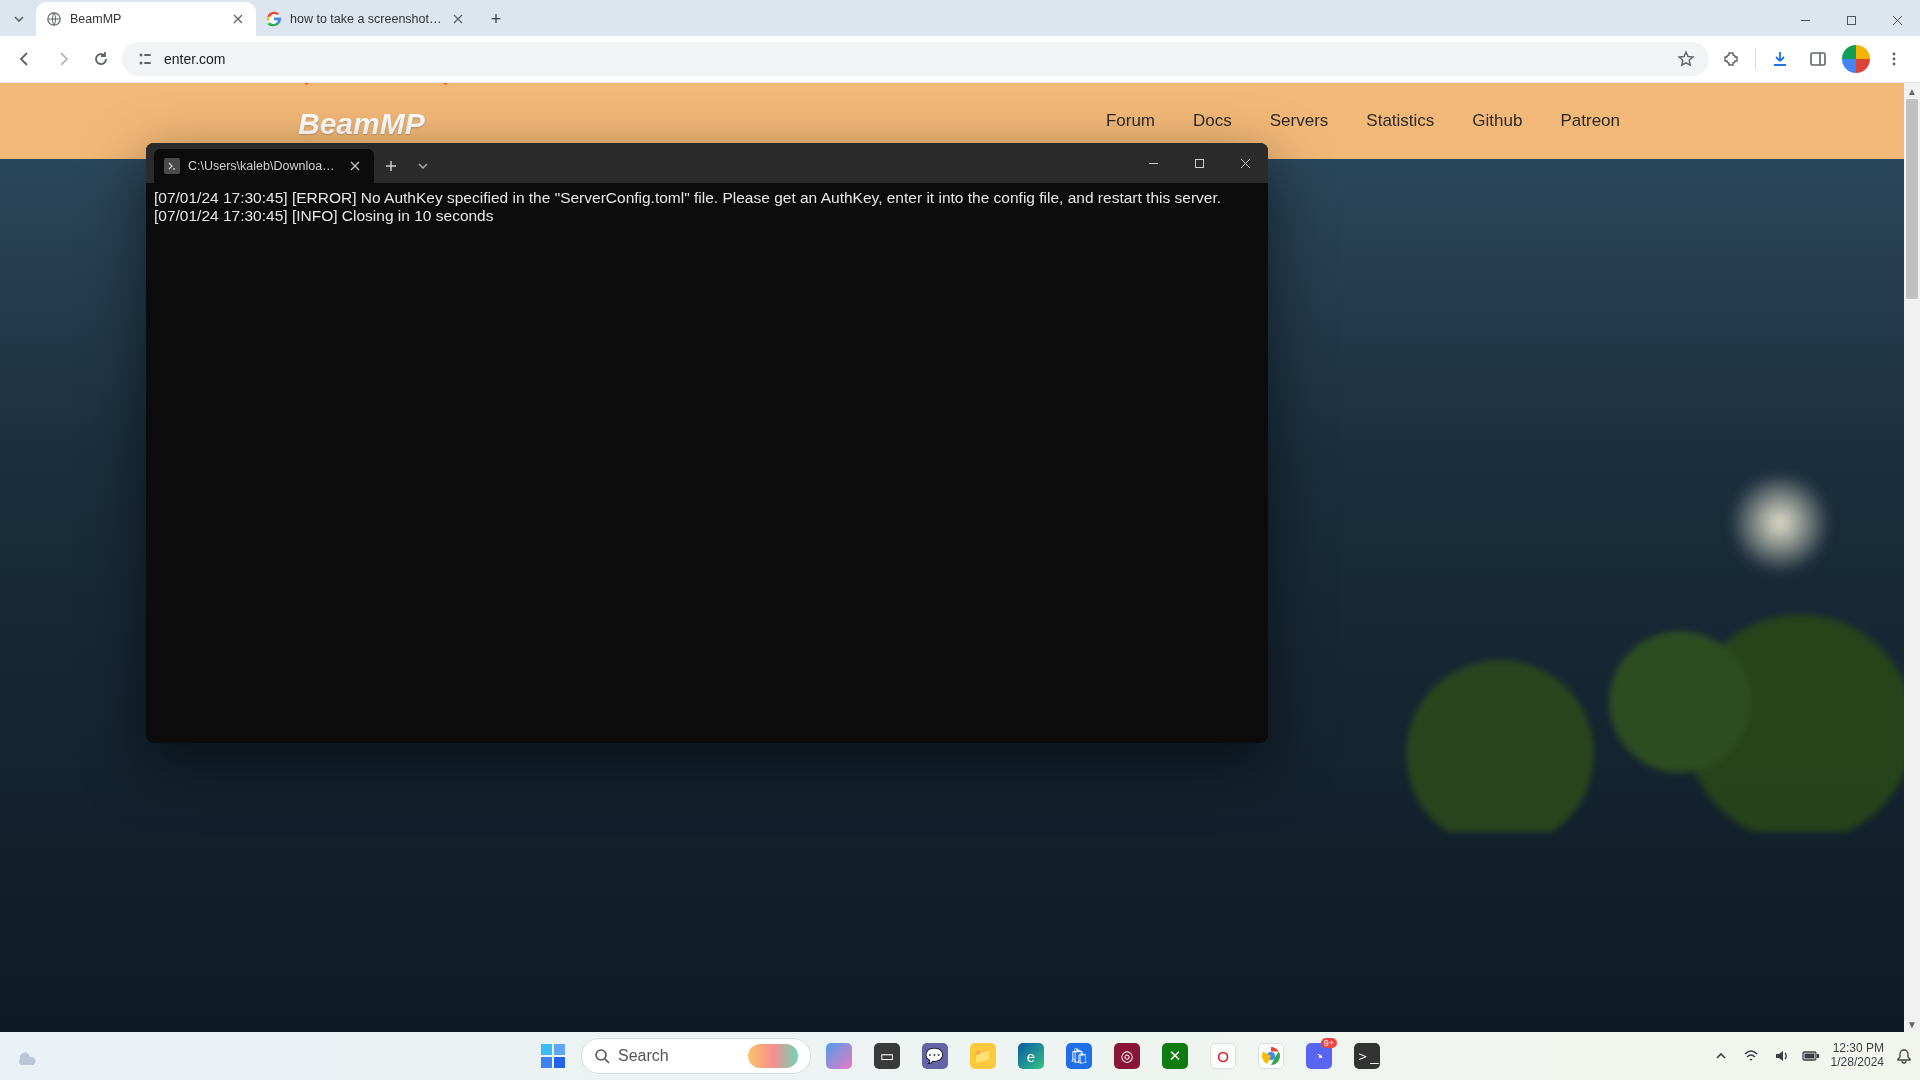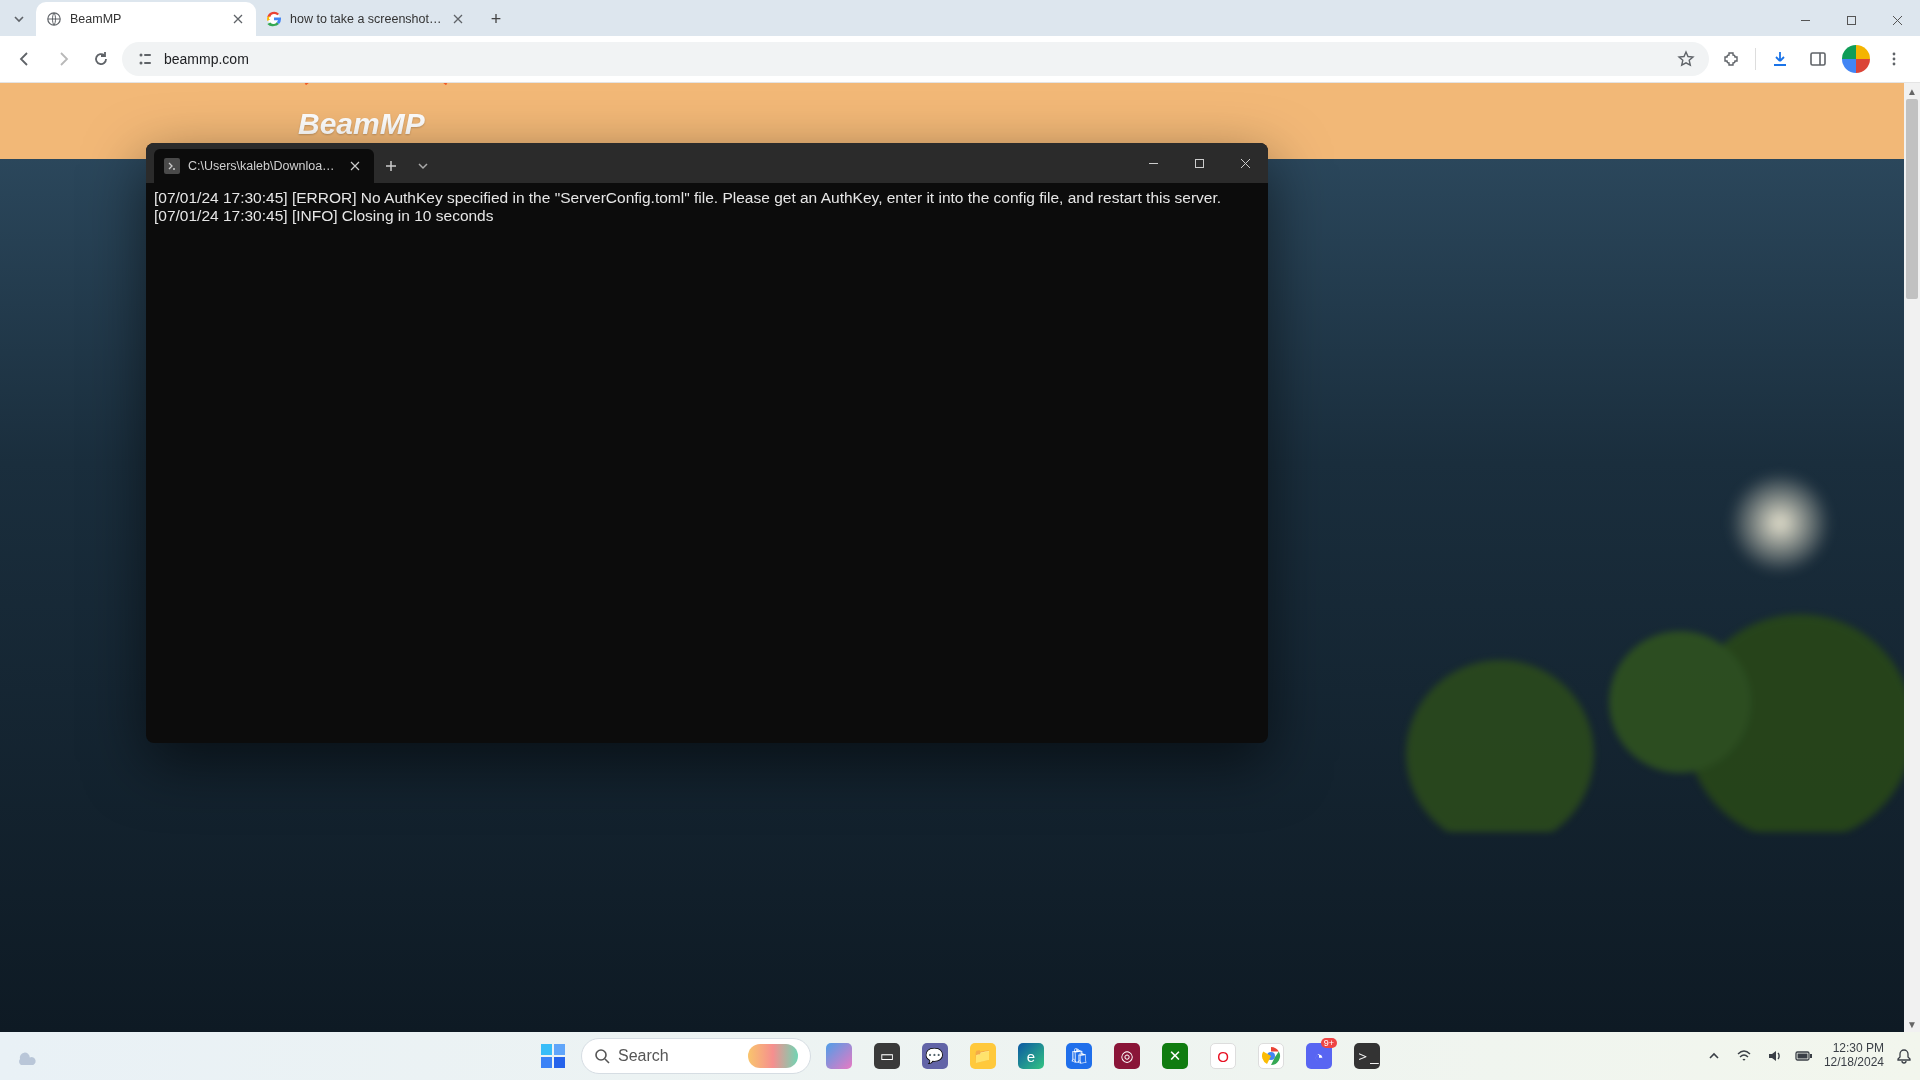--- a/index.html
+++ b/index.html
@@ -159,21 +159,21 @@
   </div>
   <div class="omnibox">
     <span class="site-chip">
       <svg width="16" height="16" viewBox="0 0 16 16">
           <circle cx="4" cy="4" r="1.5" fill="currentColor"></circle>
           <circle cx="4" cy="12" r="1.5" fill="currentColor"></circle>
           <rect x="7" y="3" width="7" height="2" rx="1" fill="currentColor"></rect>
           <rect x="7" y="11" width="7" height="2" rx="1" fill="currentColor"></rect>
         </svg>
     </span>
-    <span>beammp.com</span>
+    <span>enter.com</span>
     <span style="flex:1"></span>
     <span class="site-chip">
       <svg width="18" height="18" viewBox="0 0 18 18">
           <path d="M9 2l2 4.5 5 .5-3.8 3.3 1.1 4.9L9 12.8 4.7 15.2l1.1-4.9L2 7l5-.5z" fill="none" stroke="#5f6368" stroke-width="1.4"></path>
         </svg>
     </span>
   </div>
   <div class="addr-actions">
     <div class="nav-btn">
       <svg width="18" height="18" viewBox="0 0 18 18">
@@ -207,20 +207,28 @@
 
 <div class="viewport">
   <div class="page-bg"></div>
   <div class="foliage"></div>
 
   <div class="beammp-header">
     <div class="beammp-logo">
       <div class="arc"></div>
         <div class="arc2"></div>
       <div class="txt">BeamMP</div>
+    </div>
+    <div class="beammp-nav">
+      <a>Forum</a>
+      <a>Docs</a>
+      <a>Servers</a>
+      <a>Statistics</a>
+      <a>Github</a>
+      <a>Patreon</a>
     </div>
   </div>
 
   <div class="vscroll">
     <div class="up">▲</div>
     <div class="thumb"></div>
     <div class="dn">▼</div>
   </div>
 
   <div class="terminal">
@@ -361,21 +369,21 @@
       </div>
     <div class="t-icn">
         <svg width="18" height="12" viewBox="0 0 18 12">
           <rect x="1" y="2" width="13" height="8" rx="1.5" fill="none" stroke="#3a3f46" stroke-width="1.3"></rect>
           <rect x="15" y="4" width="2" height="4" fill="#3a3f46"></rect>
           <rect x="2.5" y="3.5" width="10" height="5" fill="#3a3f46"></rect>
         </svg>
       </div>
     <div class="clock">
       <div>12:30 PM</div>
-      <div>12/18/2024</div>
+      <div>1/28/2024</div>
     </div>
     <div class="t-icn">
         <svg width="16" height="16" viewBox="0 0 16 16">
           <path d="M8 2a4 4 0 0 0-4 4v3l-2 2v1h12v-1l-2-2V6a4 4 0 0 0-4-4zM6 13a2 2 0 0 0 4 0" fill="none" stroke="#3a3f46" stroke-width="1.3"></path>
         </svg>
       </div>
   </div>
 </div>
 
 </body></html>

